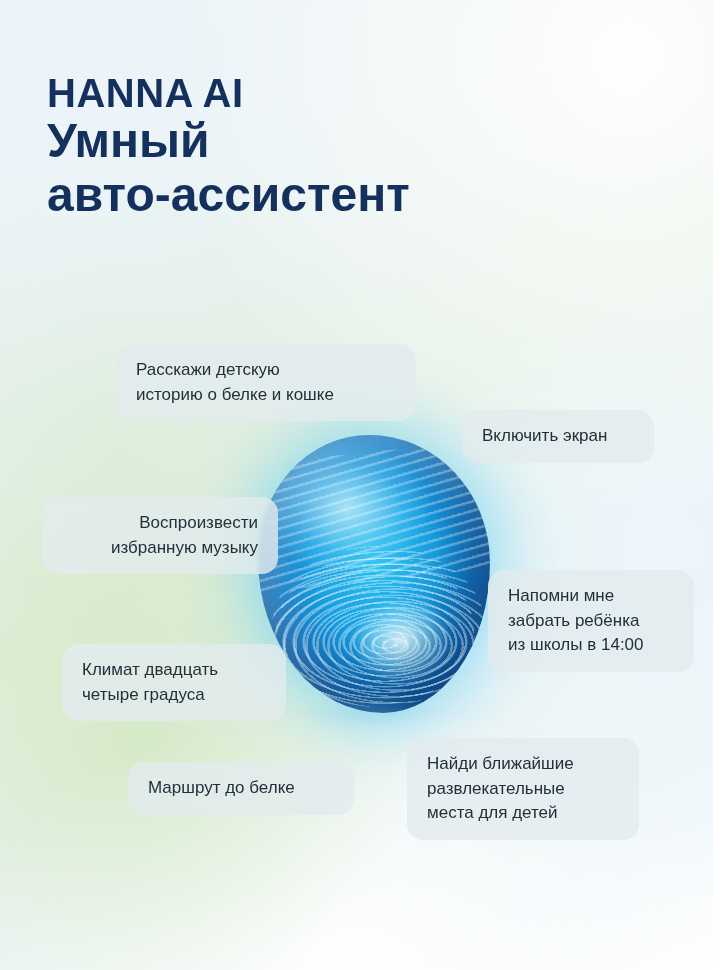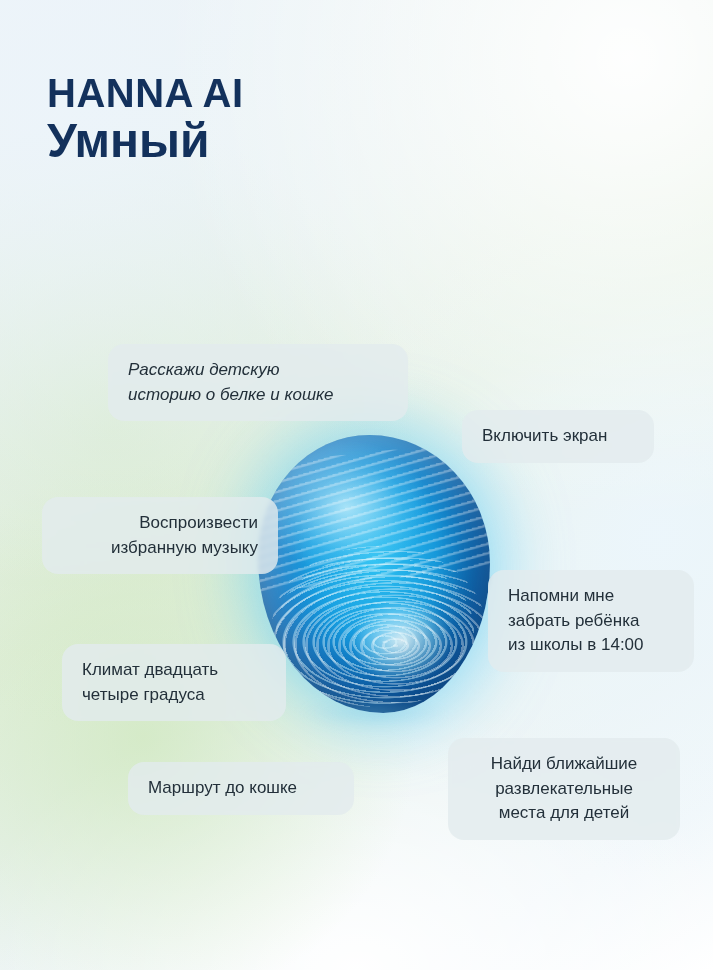--- a/index.html
+++ b/index.html
@@ -159,36 +159,37 @@
     border-radius: 16px;
     color: #23303a;
     font-size: 17px;
     line-height: 1.45;
     padding: 14px 20px;
     box-sizing: border-box;
     backdrop-filter: blur(2px);
   }
   .bubble span { display: block; white-space: pre-line; }
 
-  #bubble-story      { left: 108px; top: 344px; width: 300px; font-style: italic; }
+  #bubble-story      { left: 116px; top: 344px; width: 300px; }
   #bubble-screen     { left: 462px; top: 410px; width: 192px; }
   #bubble-music      { left: 42px;  top: 497px; width: 236px; text-align: right; }
   #bubble-reminder   { left: 488px; top: 570px; width: 206px; }
   #bubble-climate    { left: 62px;  top: 644px; width: 224px; }
   #bubble-route      { left: 128px; top: 762px; width: 226px; }
-  #bubble-kids       { left: 448px; top: 738px; width: 232px; text-align: center; }
+  #bubble-kids       { left: 407px; top: 738px; width: 232px; }
 </style>
 </head>
 <body>
 
 <div id="poster">
 
   <div id="title-block">
     <div class="title-line-1">HANNA AI</div>
     <div class="title-line-2">Умный</div>
+    <div class="title-line-3">авто-ассистент</div>
   </div>
 
   <div id="orb-wrap">
     <div class="orb-glow"></div>
     <div class="orb-body">
       <div class="orb-swirl"></div>
     </div>
     <div class="orb-shadow"></div>
   </div>
 
@@ -211,21 +212,21 @@
 забрать ребёнка
 из школы в 14:00</span>
   </div>
 
   <div class="bubble" id="bubble-climate">
     <span>Климат двадцать
 четыре градуса</span>
   </div>
 
   <div class="bubble" id="bubble-route">
-    <span>Маршрут до кошке</span>
+    <span>Маршрут до белке</span>
   </div>
 
   <div class="bubble" id="bubble-kids">
     <span>Найди ближайшие
 развлекательные
 места для детей</span>
   </div>
 
 </div>
 

